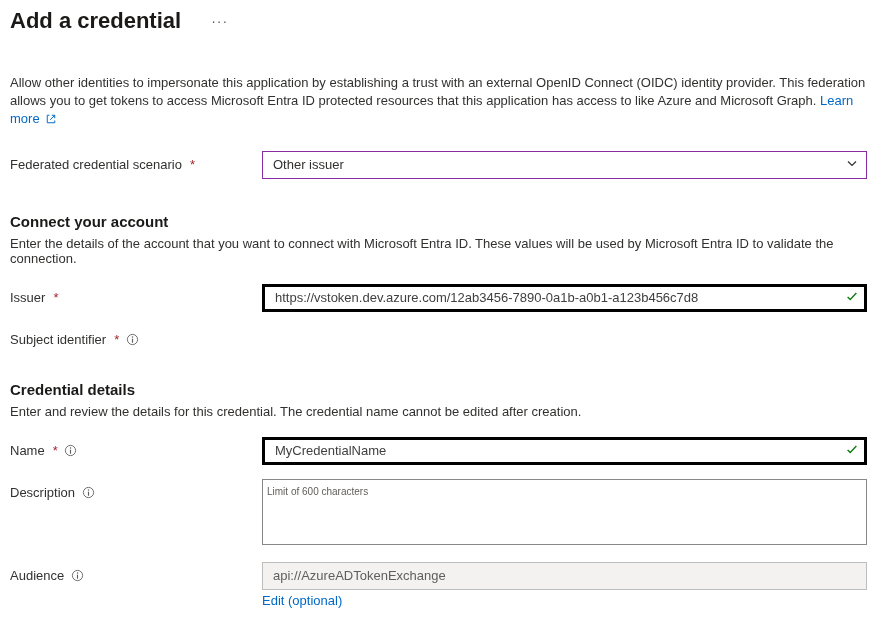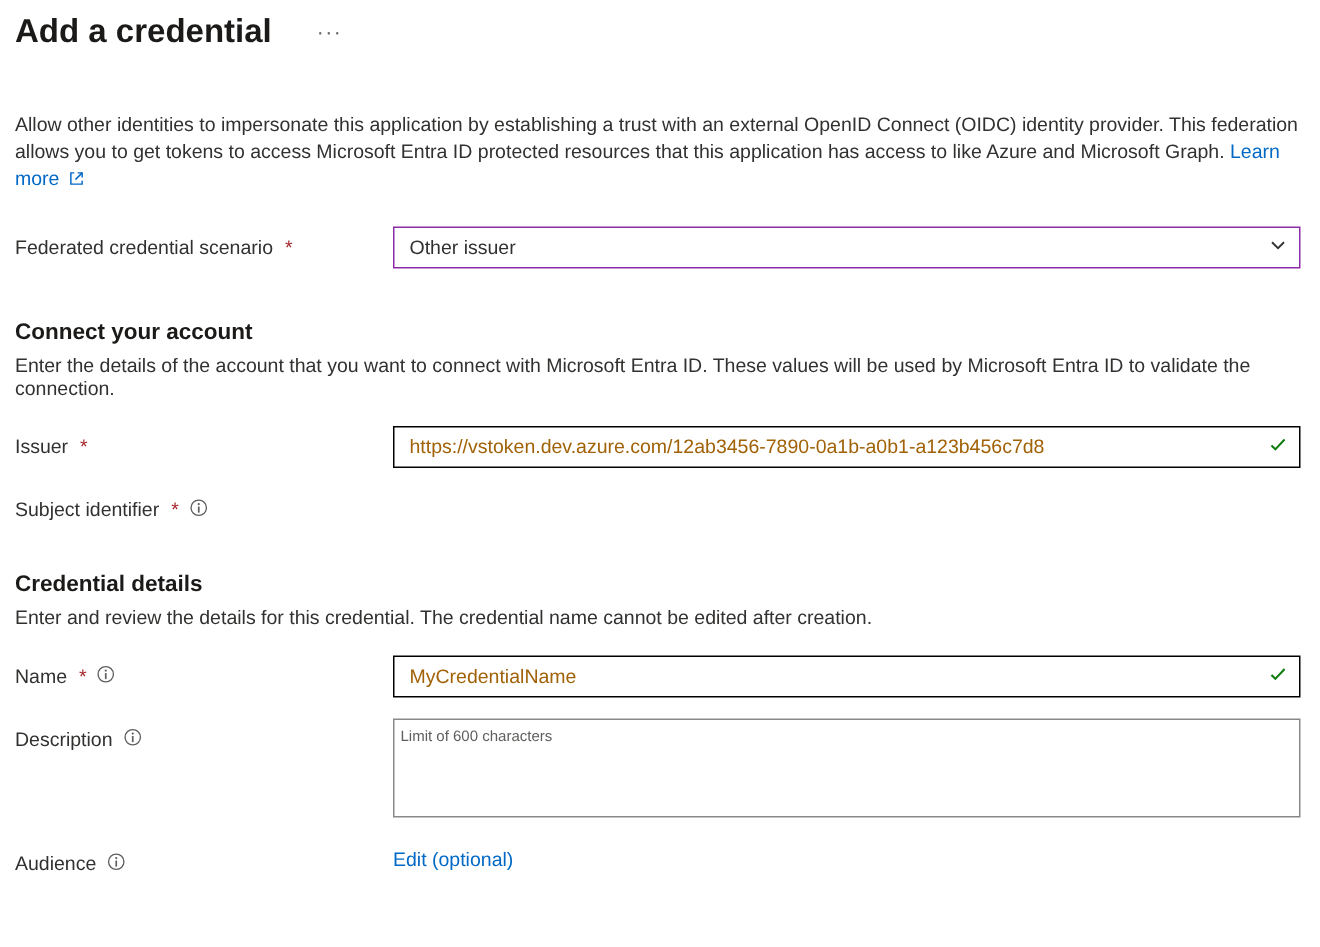--- a/index.html
+++ b/index.html
@@ -56,21 +56,21 @@
     margin-bottom: 14px;
   }
   .form-row.select-row { margin-bottom: 34px; }
   .form-label-col {
     width: 252px;
     flex-shrink: 0;
     padding-top: 6px;
     font-size: 13px;
     color: #323130;
     display: flex;
-    align-items: flex-start;
+    align-items: center;
     gap: 6px;
   }
   .req-star {
     color: #a4262c;
     margin-left: 2px;
   }
   .info-icon {
     display: inline-flex;
     width: 14px;
     height: 14px;
@@ -100,26 +100,26 @@
   .chev {
     position: absolute;
     right: 8px;
     top: 50%;
     transform: translateY(-50%);
     pointer-events: none;
   }
   .text-input {
     width: 100%;
     height: 28px;
-    border: 1px solid #000000;
+    border: 3px solid #000000;
     background: #fff;
     padding: 0 30px 0 10px;
     font-size: 13px;
     font-family: inherit;
-    color: #a16207;
+    color: #404040;
     outline: none;
   }
   .text-input.readonly {
     background: #f3f2f1;
     border: 1px solid #bdbdbd;
     color: #605e5c;
   }
   .valid-check {
     position: absolute;
     right: 8px;
@@ -279,19 +279,20 @@
       <span>Audience</span>
       <span class="info-icon">
         <svg width="13" height="13" viewBox="0 0 16 16">
             <circle cx="8" cy="8" r="6.3" stroke="#605e5c" stroke-width="1.1" fill="none"></circle>
             <circle cx="8" cy="5" r="0.9" fill="#605e5c"></circle>
             <rect x="7.3" y="7" width="1.4" height="5" fill="#605e5c"></rect>
           </svg>
       </span>
     </div>
     <div class="form-field-col">
+      <input class="text-input readonly" type="text" readonly="" value="api://AzureADTokenExchange" style="">
       <div>
         <span class="edit-link">Edit (optional)</span>
       </div>
     </div>
   </div>
 
 </div>
 
 </body></html>

